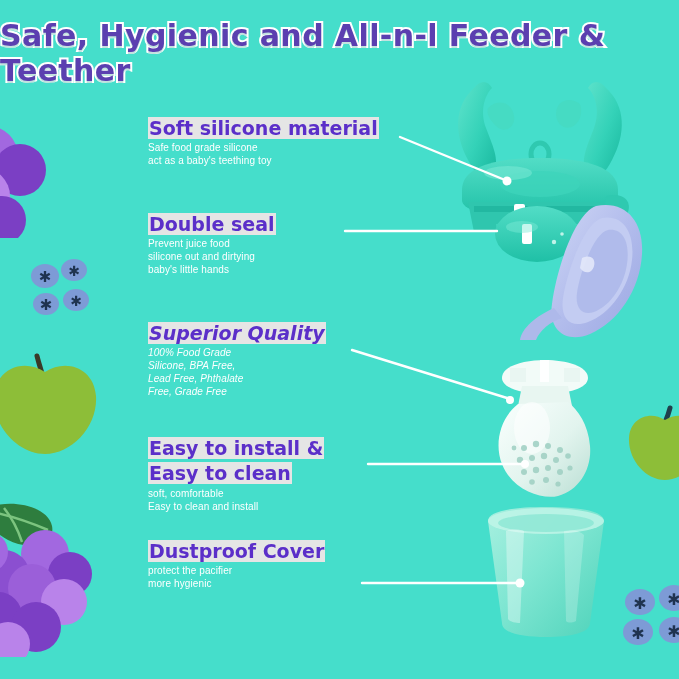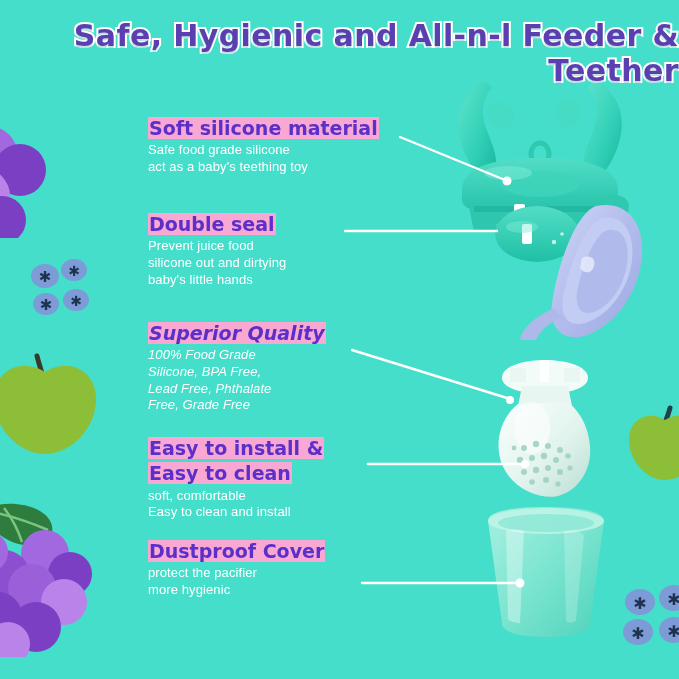--- a/index.html
+++ b/index.html
@@ -20,21 +20,21 @@
     background: #45DECB;
     overflow: hidden;
   }
 
   
   #title-bar {
     position: absolute;
     left: 0;
     top: 18px;
     width: 679px;
-    text-align: right;
+    text-align: left;
   }
   #poster-title {
     display: inline-block;
     font-family: "DejaVu Sans", sans-serif;
     font-size: 30px;
     font-weight: bold;
     letter-spacing: 0.4px;
     color: #5B3FB0;
     -webkit-text-stroke: 4px #FFFFFF;
     paint-order: stroke fill;
@@ -46,32 +46,32 @@
     position: absolute;
     left: 148px;
     width: 235px;
   }
   .feature-heading {
     display: inline;
     font-family: "DejaVu Sans", sans-serif;
     font-size: 19px;
     font-weight: bold;
     color: #5B2FC9;
-    background: #f9a8d4;
+    background: #e5e5e5;
     line-height: 1.18;
     box-decoration-break: clone;
     -webkit-box-decoration-break: clone;
     padding: 0 1px;
   }
   .feature-heading-wrap {
     margin: 0 0 3px 0;
   }
   .feature-body {
     font-family: "Liberation Sans", sans-serif;
-    font-size: 13px;
+    font-size: 10px;
     color: #FFFFFF;
     line-height: 1.28;
     letter-spacing: 0.1px;
     margin: 0;
   }
   .feature-body div { white-space: nowrap; }
 
   #feature-0 { top: 117px; }
   #feature-1 { top: 213px; }
   #feature-2 { top: 322px; font-style: italic; }

